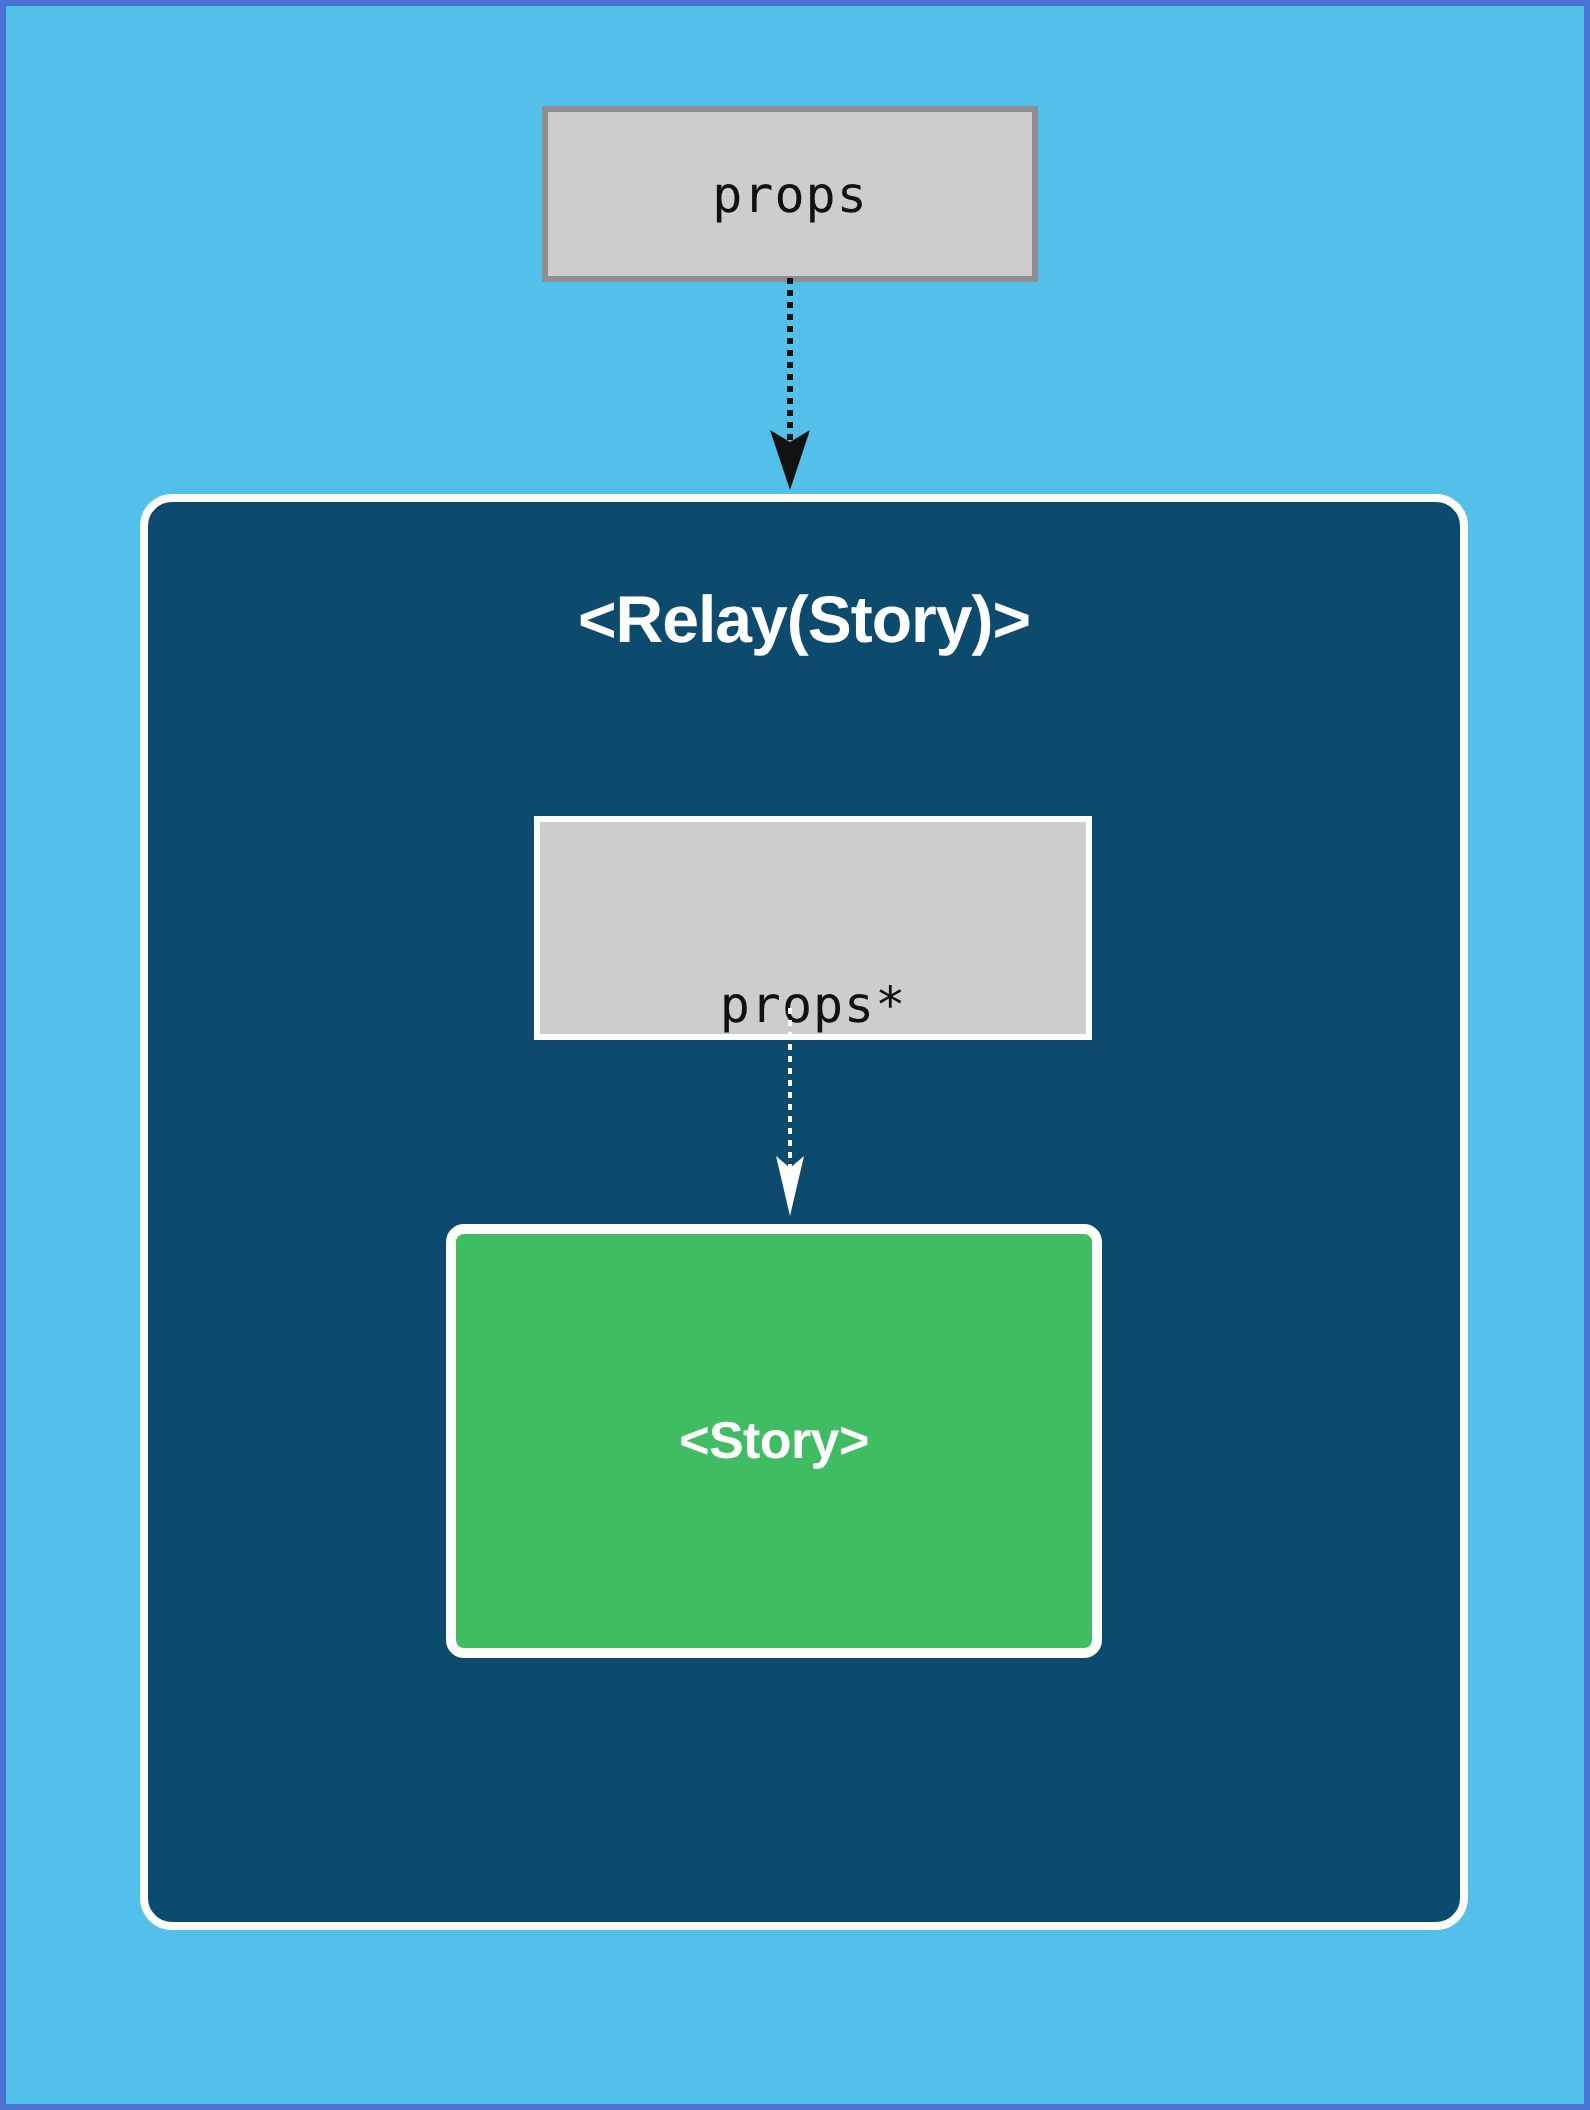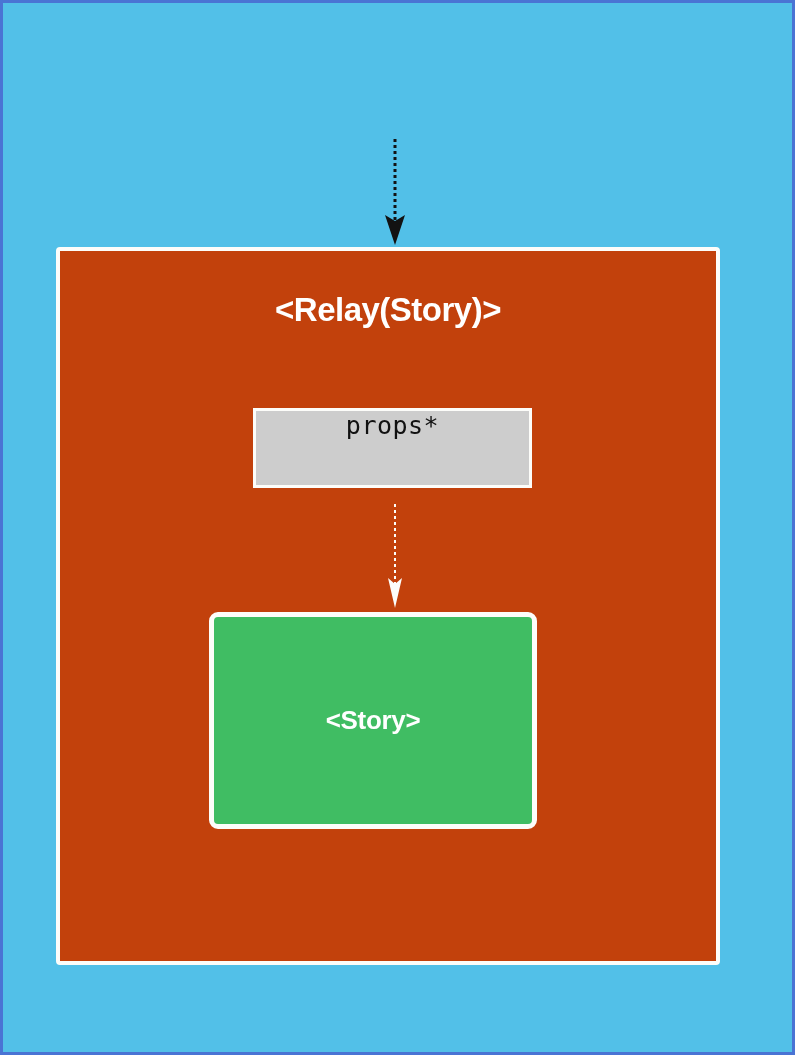--- a/index.html
+++ b/index.html
@@ -50,28 +50,28 @@
     position: absolute;
     left: 374px;
     top: 136px;
     width: 36px;
     height: 108px;
   }
 
   
   #relay-container {
     position: absolute;
-    left: 53px;
+    left: 67px;
     top: 244px;
     width: 664px;
     height: 718px;
     box-sizing: border-box;
-    background: #c2410c;
+    background: #0c4a6e;
     border: 4px solid #fdfdfa;
-    border-radius: 4px;
+    border-radius: 16px;
   }
 
   #relay-title {
     position: absolute;
     left: 0;
     top: 40px;
     width: 100%;
     text-align: center;
     font-family: "Liberation Sans", sans-serif;
     font-weight: bold;
@@ -79,26 +79,26 @@
     color: #ffffff;
     letter-spacing: -0.5px;
   }
 
   
   #props-star-box {
     position: absolute;
     left: 193px;
     top: 157px;   
     width: 279px;
-    height: 80px;
+    height: 112px;
     box-sizing: border-box;
     background: #cdcdcd;
     border: 3px solid #fdfdfa;
     display: flex;
-    align-items: flex-start;
+    align-items: flex-end;
     justify-content: center;
   }
   #props-star-box .box-text {
     font-family: "DejaVu Sans Mono", "Liberation Mono", monospace;
     font-size: 25px;
     color: #111111;
     letter-spacing: 0.5px;
   }
 
   
@@ -131,20 +131,23 @@
     font-size: 26px;
     color: #ffffff;
     letter-spacing: -0.3px;
   }
 </style>
 </head>
 <body>
 
 <div id="diagram-canvas">
 
+  <div id="props-box">
+    <span class="box-text">props</span>
+  </div>
 
   <svg id="arrow-props-to-relay" viewBox="0 0 36 108">
     <line x1="18" y1="0" x2="18" y2="86" stroke="#121212" stroke-width="3" stroke-dasharray="3 3"></line>
     <polygon points="18,106 8,76 18,82 28,76" fill="#121212"></polygon>
   </svg>
 
   <div id="relay-container">
 
     <div id="relay-title">&lt;Relay(Story)&gt;</div>
 

